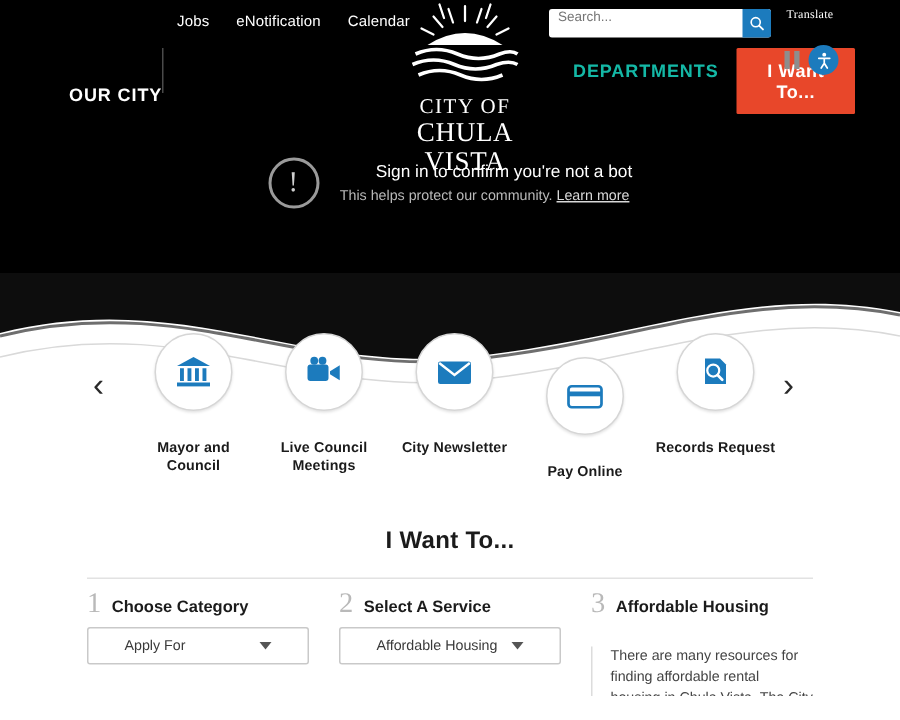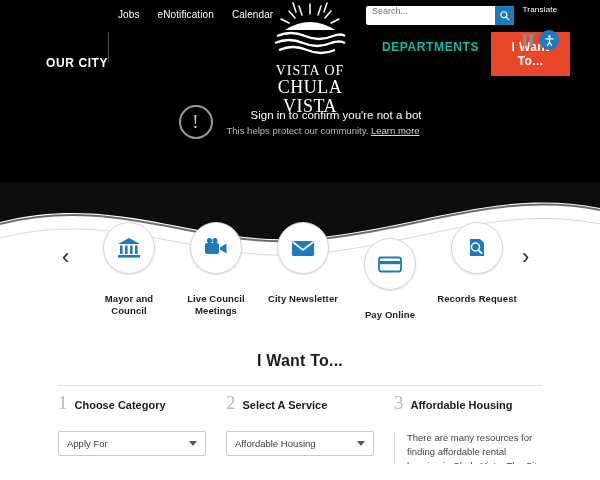--- a/index.html
+++ b/index.html
@@ -156,20 +156,21 @@
     line-height: 19px;
   }
 
   
   .rail {
     position: absolute;
     right: 0; top: 0;
     width: 60px;
     height: 200px;
     text-align: center;
+    font-family: Liberation Serif, serif;
   }
   .translate-label {
     color: #ffffff;
     font-size: 8px;
     margin-top: 5px;
     letter-spacing: 0.2px;
   }
   .pause-icon {
     margin-top: 6px;
     display: inline-block;
@@ -284,29 +285,29 @@
     font-size: 19px;
     color: #b9b9b9;
     font-family: "Liberation Serif", serif;
   }
   .step-label {
     font-size: 11px;
     font-weight: bold;
     color: #1b1b1b;
   }
   .select {
-    margin-top: 17px;
+    margin-top: 4px;
     height: 25px;
     border: 1px solid #c9c9c9;
     border-radius: 2px;
     background: #ffffff;
     display: flex;
     align-items: center;
     justify-content: space-between;
-    padding: 0 8px;
+    padding: 0 24px;
     font-size: 9.5px;
     color: #3a3a3a;
     cursor: pointer;
   }
   .caret {
     width: 0; height: 0;
     border-left: 4px solid transparent;
     border-right: 4px solid transparent;
     border-top: 5px solid #555;
   }
@@ -372,21 +373,21 @@
             <line x1="84" y1="19" x2="76" y2="23"></line>
             <line x1="38" y1="3" x2="41" y2="12"></line>
             <line x1="72" y1="3" x2="69" y2="12"></line>
           </g>
           <path d="M30 30 Q55 14 80 30 Z" fill="#ffffff"></path>
           <path d="M22 36 Q36 30 50 36 T78 36 Q86 33 90 36" fill="none" stroke="#ffffff" stroke-width="2.4"></path>
           <path d="M20 43 Q34 37 48 43 T76 43 Q85 40 90 43" fill="none" stroke="#ffffff" stroke-width="2.4"></path>
           <path d="M24 50 Q38 44 52 50 T80 50" fill="none" stroke="#ffffff" stroke-width="2.4"></path>
         </svg>
         <div class="logo-text">
-          <span>VISTA OF</span>
+          <span>CITY OF</span>
           <span class="big">CHULA VISTA</span>
         </div>
       </div>
 
       <div class="rail">
         <div class="translate-label">Translate</div>
         <div class="pause-icon">
           <svg width="14" height="14" viewBox="0 0 14 14">
             <rect x="2" y="1" width="3.5" height="12" fill="#8d8d8d"></rect>
             <rect x="8.5" y="1" width="3.5" height="12" fill="#8d8d8d"></rect>

